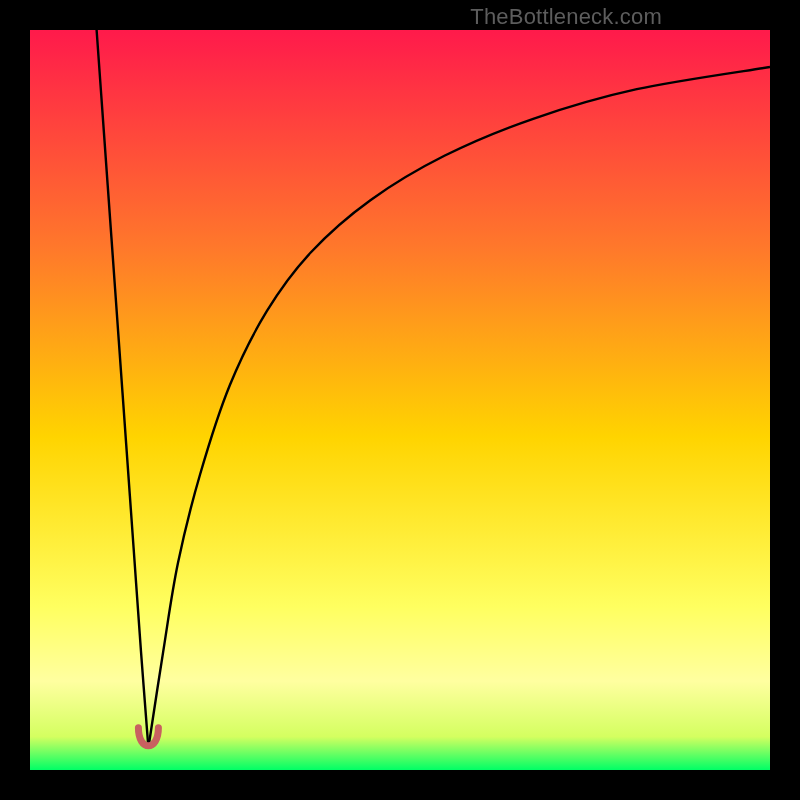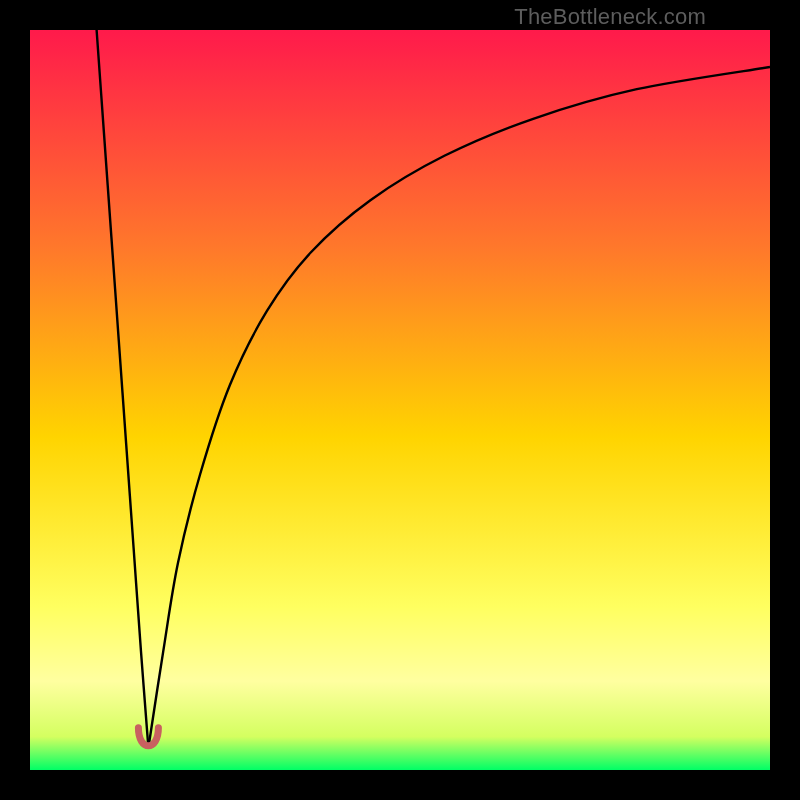--- a/index.html
+++ b/index.html
@@ -9,21 +9,20 @@
     height: 800px;
     overflow: hidden;
     background: #000;
     font-family: Arial, Helvetica, sans-serif;
   }
   .frame {
     position: relative;
     width: 672px;
     height: 800px;
     background: #000;
-    padding-left: 44px;
   }
   .plot-area {
     position: absolute;
     left: 30px;
     top: 30px;
     width: 740px;
     height: 740px;
     
   }
   .watermark {

